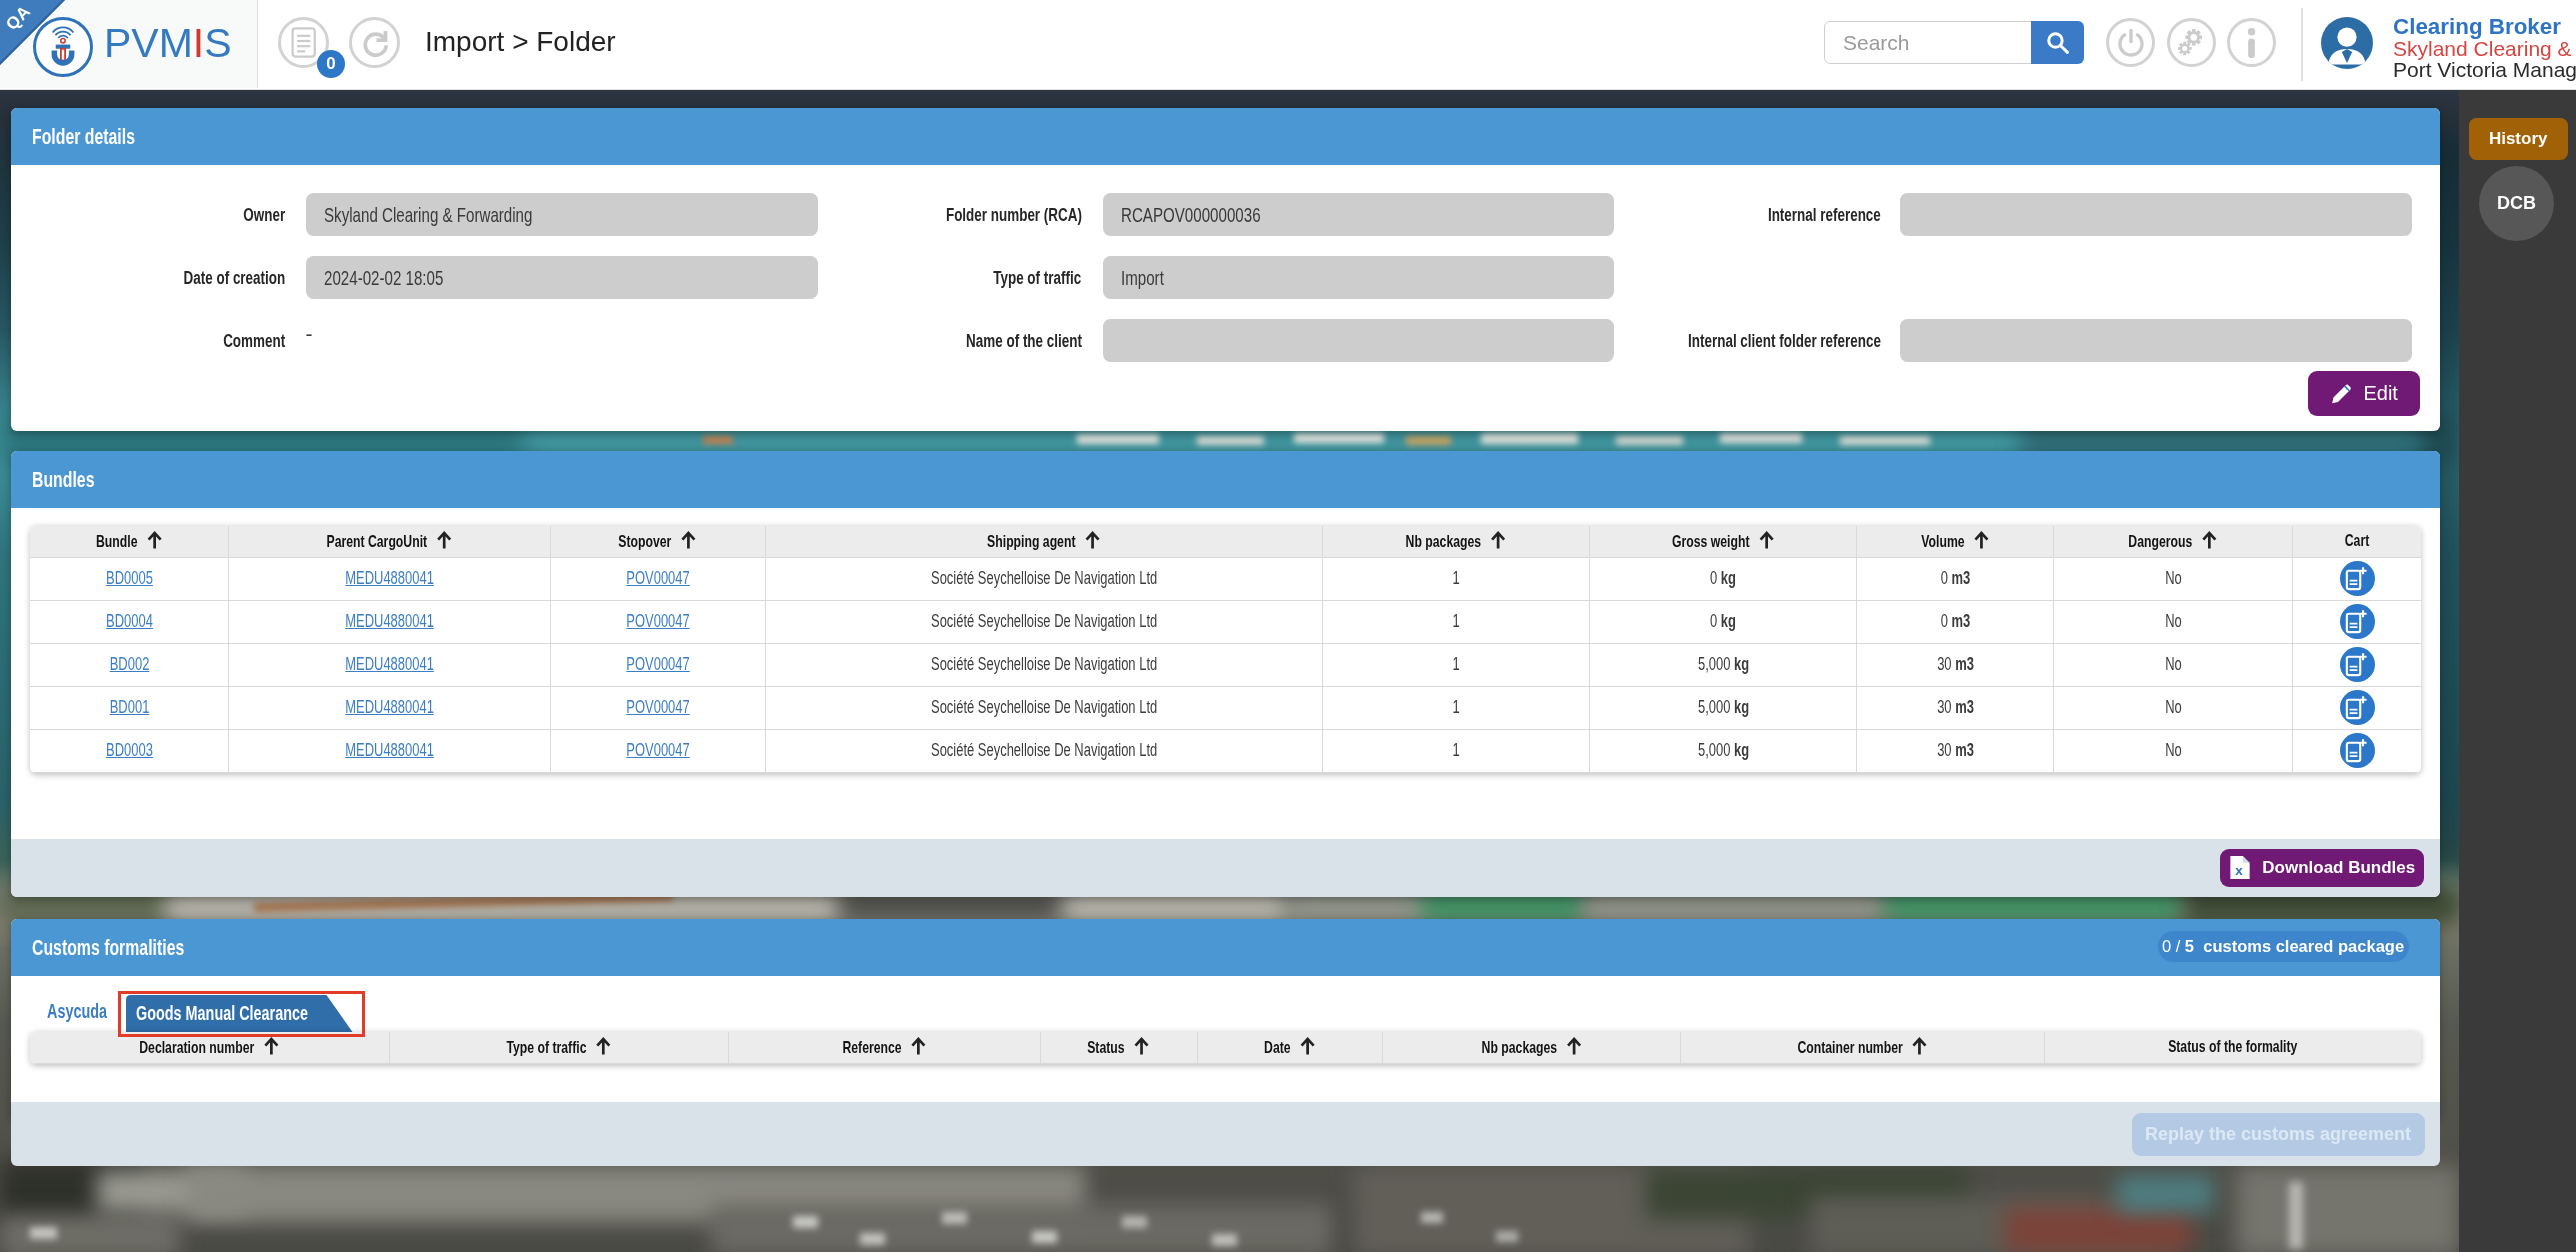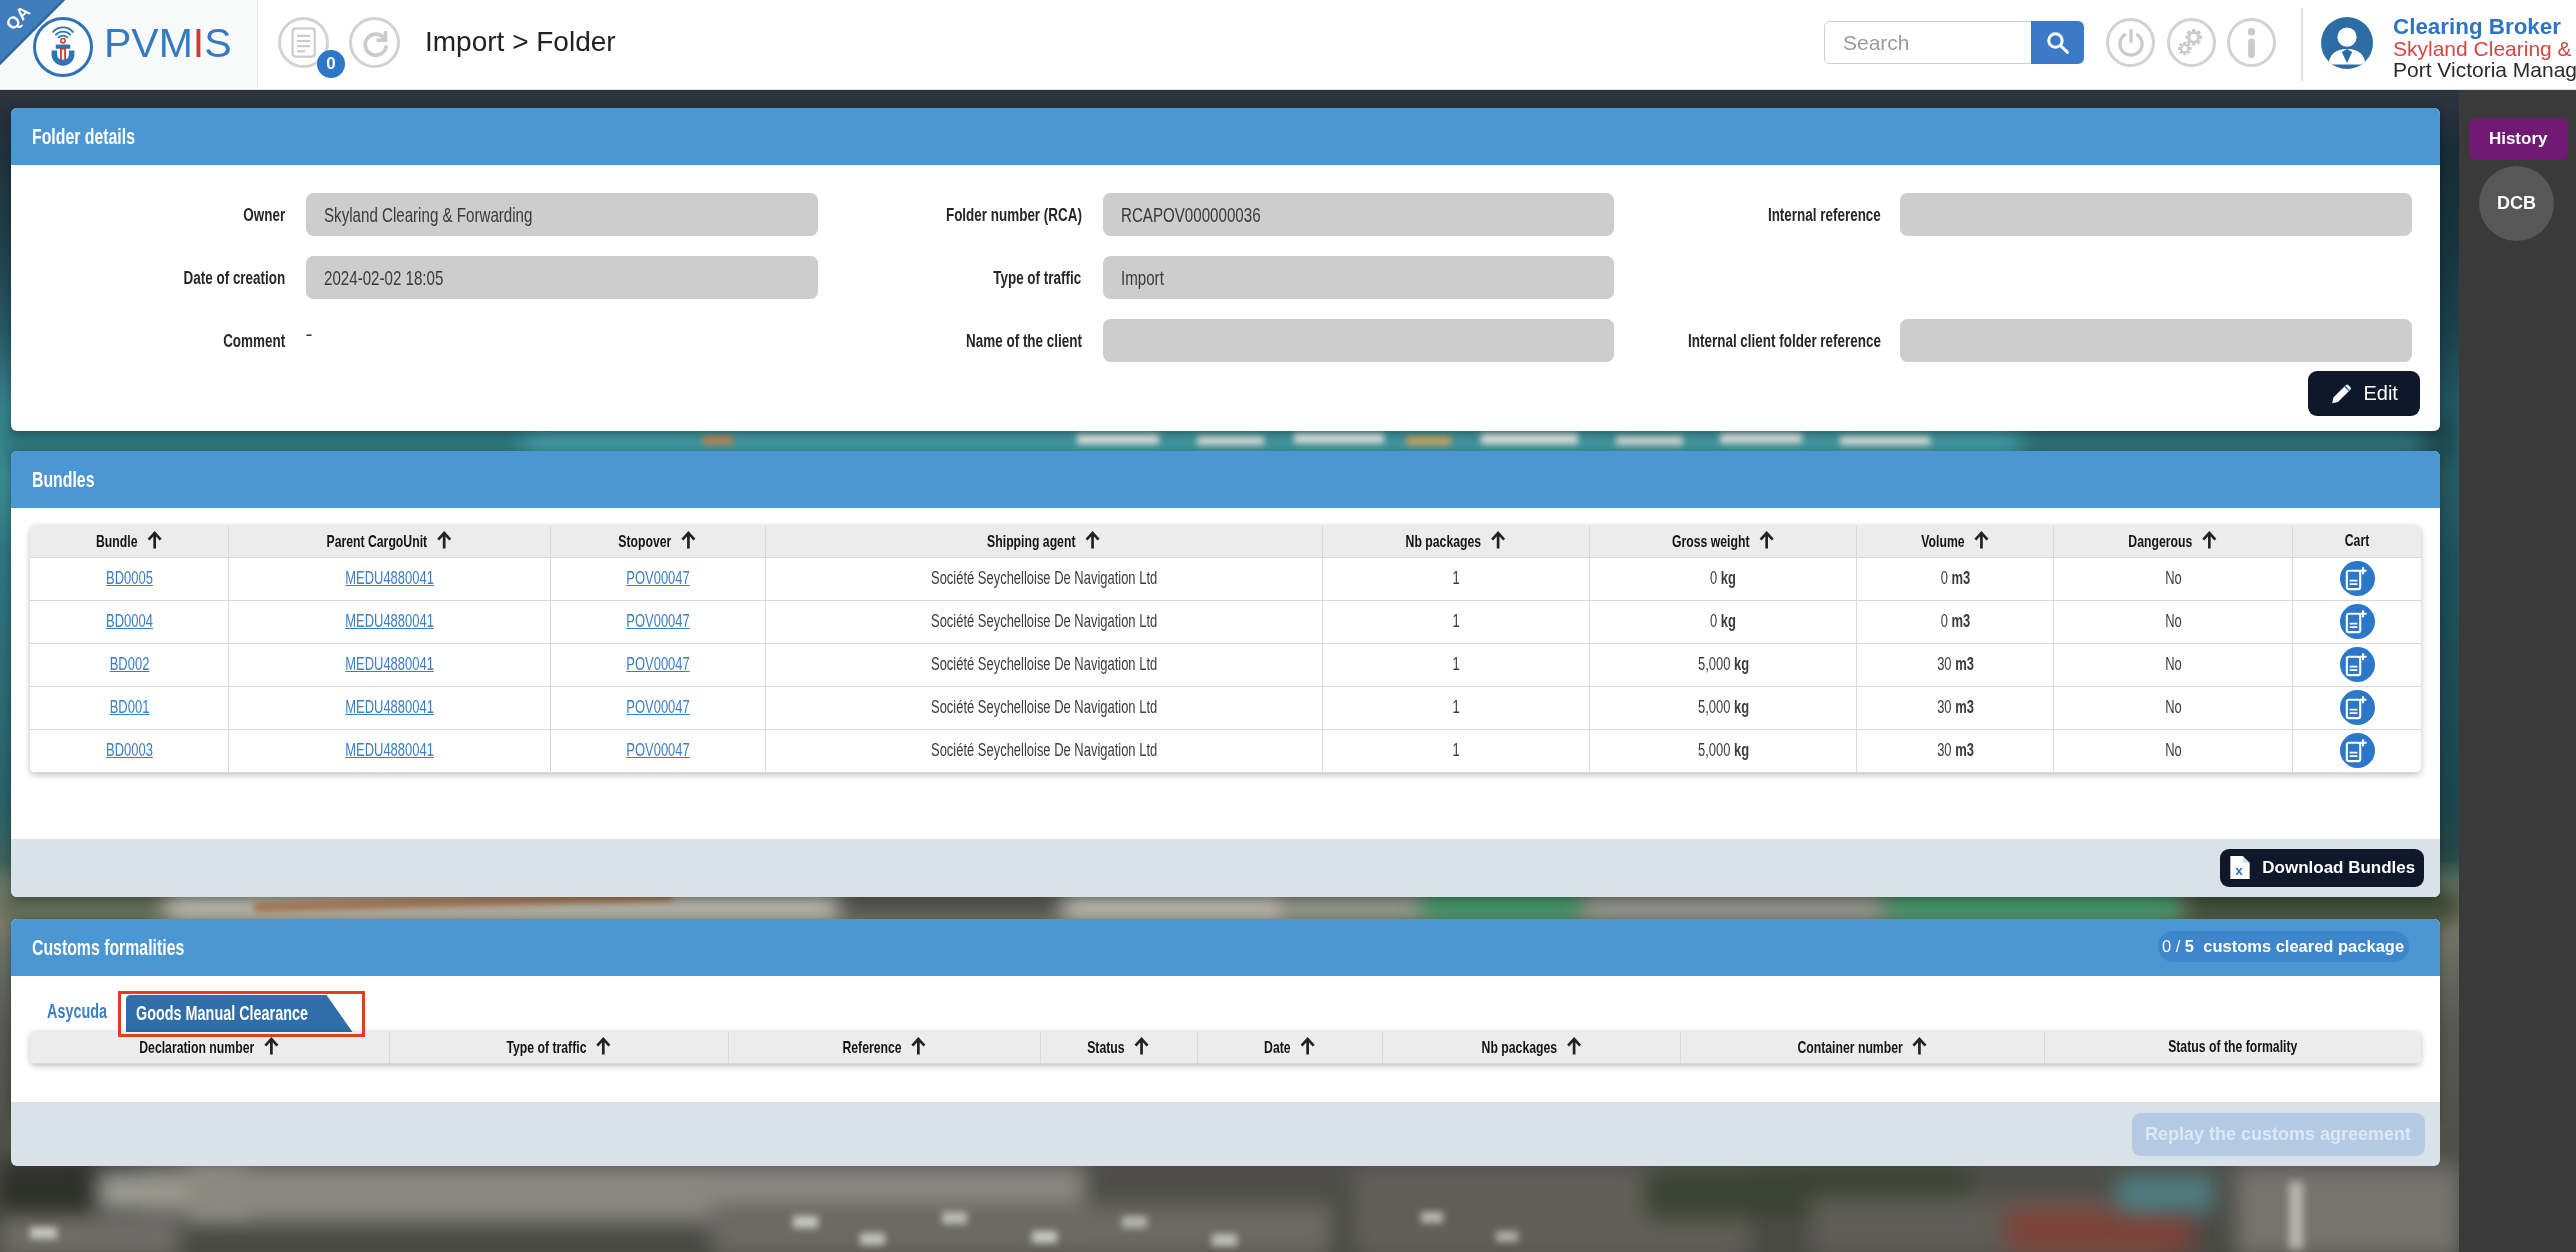--- a/index.html
+++ b/index.html
@@ -8,21 +8,21 @@
 .c,.cl,.cr{display:inline-block;transform:scaleX(.72);white-space:nowrap}
 .c{transform-origin:50% 50%}
 .cl{transform-origin:0 50%}
 .cr{transform-origin:100% 50%}
 
 #bg{position:absolute;left:0;top:90px;width:2576px;height:1162px;overflow:hidden;
 background:linear-gradient(180deg,#2c3540 0px,#263039 30px,#1f333c 67px,#1e3f49 150px,#275763 239px,#37848e 322px,#3f939c 352px,#3a8a92 389px,#2f747e 464px,#2a6a73 598px,#2a6168 711px,#3a6258 770px,#6f7a6e 800px,#847f72 830px,#6a6e63 860px,#565951 935px,#4f4f48 1077px,#4a4a44 1162px)}
 .blob{position:absolute;filter:blur(10.5px)}
 
 #sidebar{position:absolute;left:2459px;top:90px;width:117px;height:1162px;background:#3a3a3a}
-#histbtn{position:absolute;left:9.7px;top:28px;width:99px;height:42px;background:#701a75;border-radius:7.5px;color:#fff;font-size:17px;font-weight:700;display:flex;align-items:center;justify-content:center}
+#histbtn{position:absolute;left:9.7px;top:28px;width:99px;height:42px;background:#a16207;border-radius:7.5px;color:#fff;font-size:17px;font-weight:700;display:flex;align-items:center;justify-content:center}
 #dcb{position:absolute;left:20px;top:76px;width:75px;height:75px;border-radius:50%;background:#575757;color:#fff;font-size:18px;font-weight:700;display:flex;align-items:center;justify-content:center}
 
 #header{position:absolute;left:0;top:0;width:2576px;height:90px;background:#fff;border-bottom:1.5px solid #e2e2e2}
 #hleft{position:absolute;left:0;top:0;width:258px;height:88px;background:#f8f9f9;border-right:1.5px solid #e2e2e2;overflow:hidden}
 #ribbon{position:absolute;left:-66px;top:-6.7px;width:165px;height:46px;background:#3e7cbd;transform:rotate(-45deg);color:#fff;font-weight:700;font-size:17px;display:flex;align-items:center;justify-content:center;letter-spacing:0.7px;border-bottom:2.2px solid #2d6298;padding-top:7.5px}
 #logocircle{position:absolute;left:33px;top:16.5px;width:60px;height:60px;border-radius:50%;background:#fff;border:3px solid #2e72b8;display:flex;align-items:center;justify-content:center}
 #pvmis{position:absolute;left:104px;top:20px;font-size:41px;font-weight:400;color:#337ac1;letter-spacing:0px}
 #pvmis .red{color:#cf3a30}
 .hcirc{position:absolute;border-radius:50%;border:3px solid #d2d2d2;display:flex;align-items:center;justify-content:center}
 #badge0{position:absolute;left:317px;top:50px;width:28px;height:28px;border-radius:50%;background:#2d77c8;color:#fff;font-size:17px;font-weight:700;display:flex;align-items:center;justify-content:center}
@@ -32,21 +32,21 @@
 #hdivider{position:absolute;left:2301px;top:7.5px;width:1.5px;height:73px;background:#e0e0e0}
 #avatar{position:absolute;left:2321px;top:16.5px;width:52px;height:52px;border-radius:50%;background:#2c6da6;overflow:hidden}
 .utxt{position:absolute;left:2393px;white-space:nowrap}
 
 .panel{position:absolute;left:10.5px;width:2429px;background:#fff;border-radius:6px;box-shadow:0 2.2px 9px rgba(0,0,0,.3)}
 .ptitle{height:57px;background:#4a97d3;border-radius:6px 6px 0 0;color:#fff;font-size:22px;font-weight:700;display:flex;align-items:center;padding-left:21px}
 
 #fd{top:108px;height:323px}
 .flabel{position:absolute;font-size:18.7px;font-weight:700;color:#262626;text-align:right;white-space:nowrap;line-height:43px}
 .finput{position:absolute;height:43px;background:#cdcdcd;border-radius:7.5px;font-size:21px;color:#3a3a3a;display:flex;align-items:center;padding-left:18.7px;white-space:nowrap}
-.btn{position:absolute;background:#0f172a;border-radius:9px;color:#fff;display:flex;align-items:center;justify-content:center;font-weight:500;white-space:nowrap}
+.btn{position:absolute;background:#701a75;border-radius:9px;color:#fff;display:flex;align-items:center;justify-content:center;font-weight:500;white-space:nowrap}
 .btn svg{flex:0 0 auto}
 
 table{border-collapse:collapse;table-layout:fixed}
 th,td{border:0.7px solid #d9d9d9;text-align:center;font-size:18px;color:#3c3c3c;overflow:hidden;white-space:nowrap}
 th{background:#ececec;color:#141414;font-weight:700;height:31px;font-size:17px}
 thead th{border-top:none}
 tr.data td{height:43px;background:#fff}
 td.l,th.l{border-left:none}td.r,th.r{border-right:none}
 tr.foot td{background:#e3e3e3;font-weight:700;height:42px;border-bottom:none;color:#222}
 a.lnk{color:#3b7ec6;text-decoration:underline}

